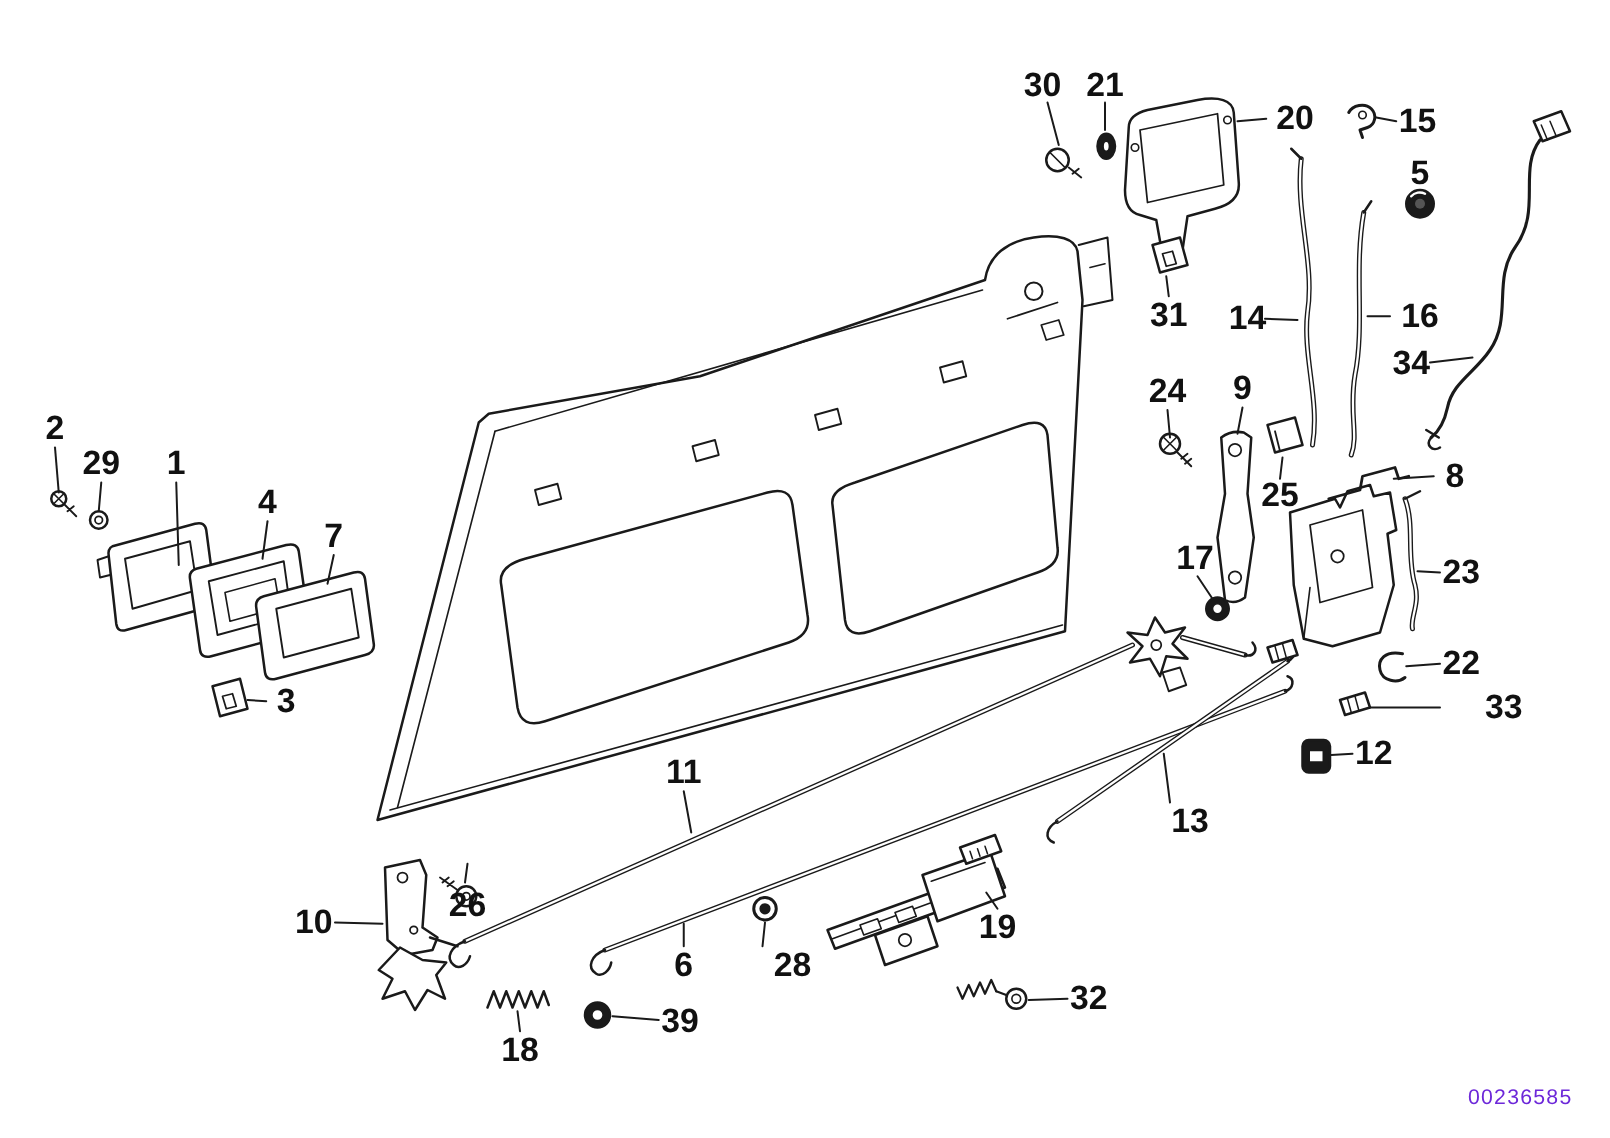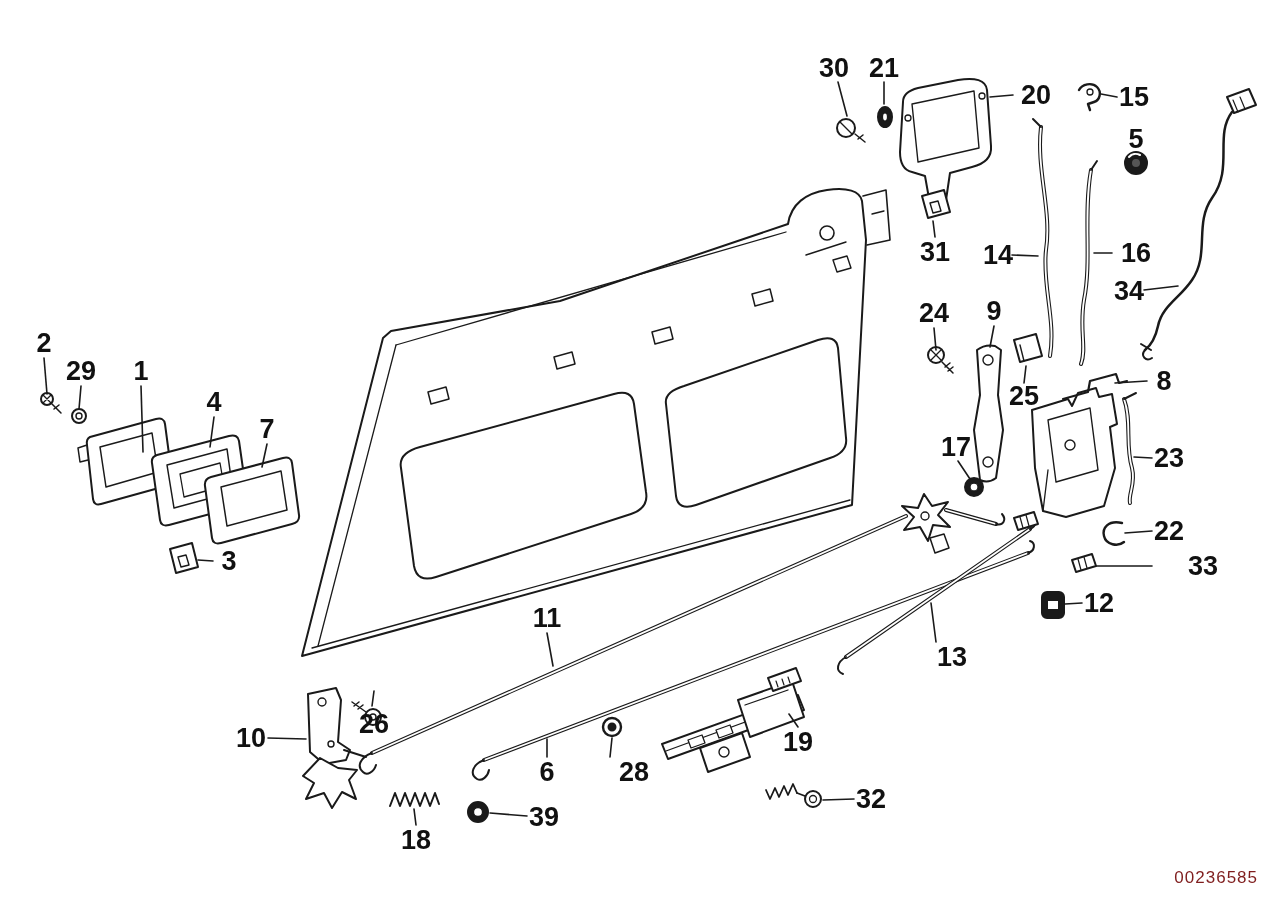--- a/index.html
+++ b/index.html
@@ -2,21 +2,21 @@
 <html><head>
 <meta charset="utf-8">
 <style>
   html,body{margin:0;padding:0;background:#fff;}
   .stage{position:relative;width:1288px;height:910px;background:#fff;overflow:hidden;
          font-family:"Liberation Sans",sans-serif;}
   .stage svg{position:absolute;left:0;top:0;}
   .labels{position:absolute;left:0;top:0;width:100%;height:100%;pointer-events:none;}
   .part-label{position:absolute;transform:translate(-50%,-50%);font-size:27px;font-weight:700;
               color:#111;font-family:"Liberation Sans",sans-serif;white-space:nowrap;}
-  .image-id{position:absolute;right:30px;bottom:22px;font-size:17px;color:#7f1d1d;
+  .image-id{position:absolute;right:30px;bottom:22px;font-size:17px;color:#6d28d9;
             letter-spacing:1px;font-family:"Liberation Sans",sans-serif;}
 </style>
 </head>
 <body>
 
 <div class="stage">
 
   <svg width="1288" height="910" viewBox="0 0 1288 910">
     <g stroke="#1a1a1a" fill="none" stroke-width="2" stroke-linejoin="round" stroke-linecap="round">
 

